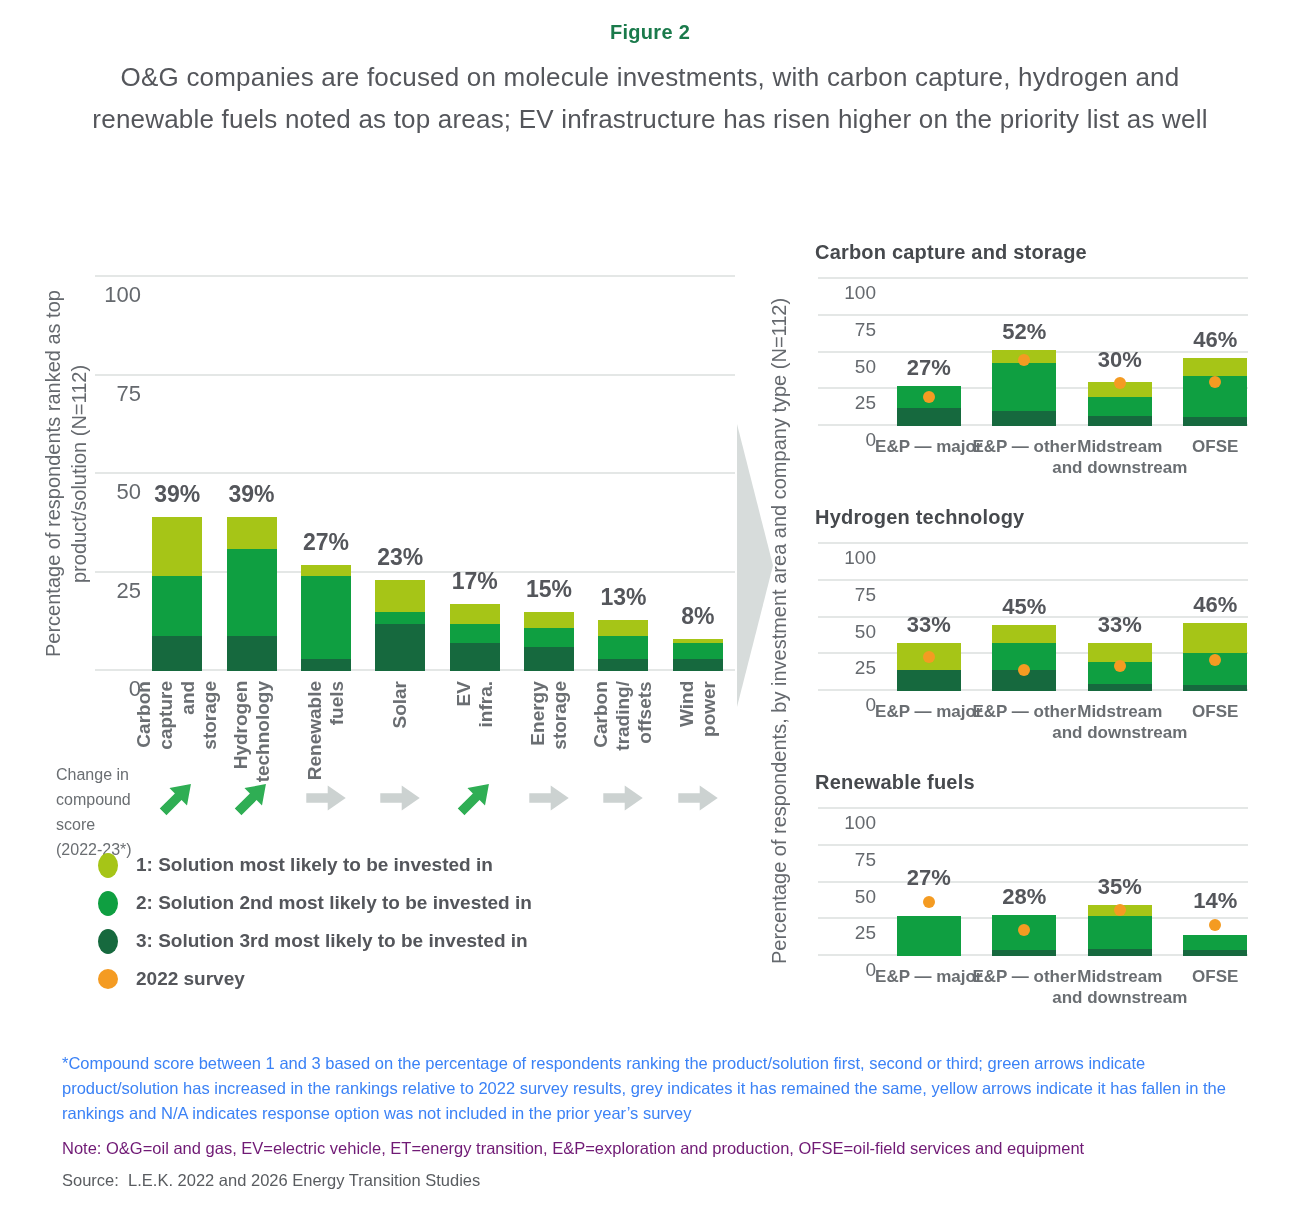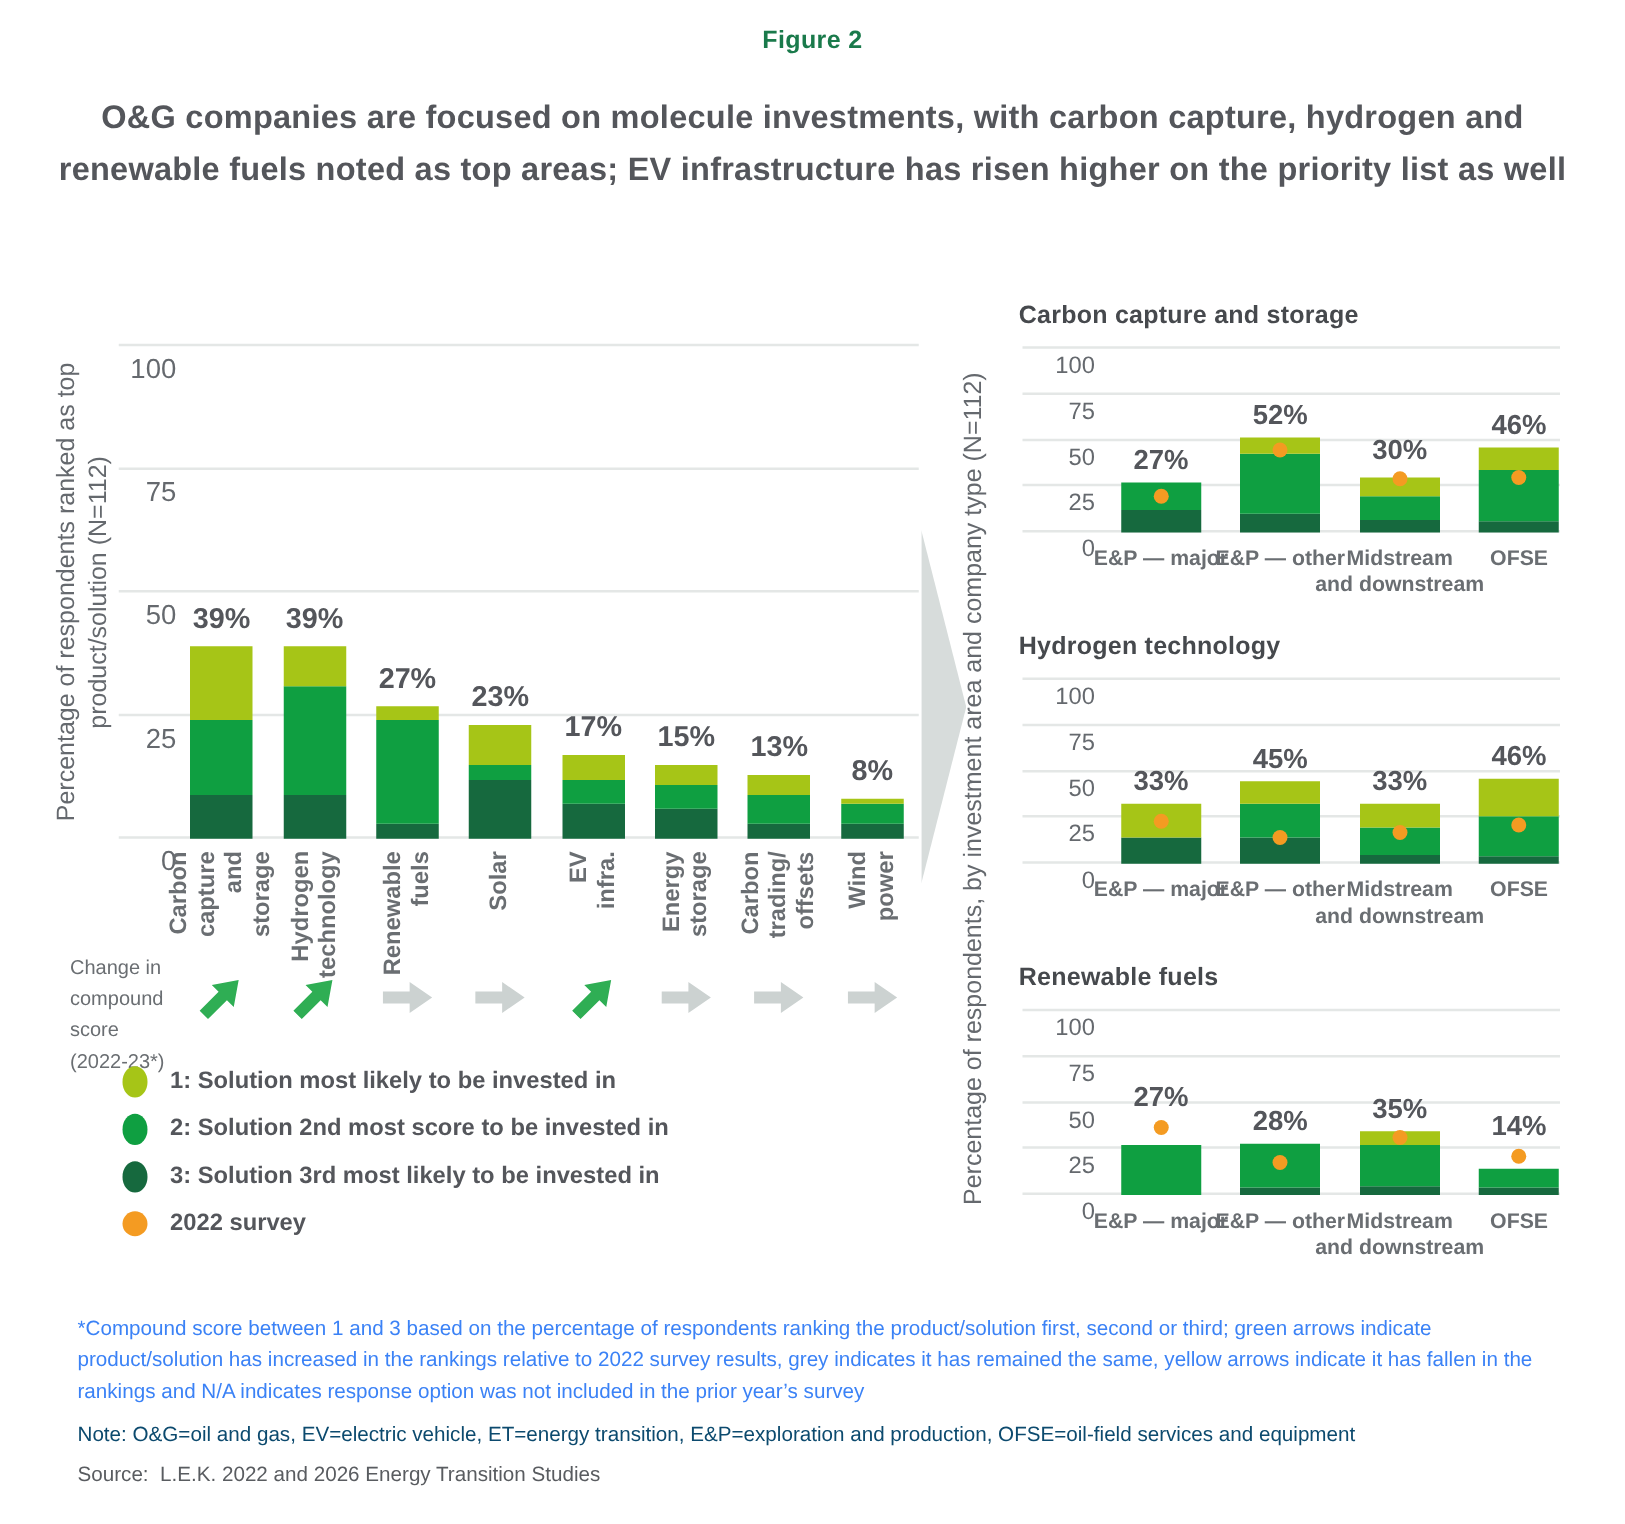--- a/index.html
+++ b/index.html
@@ -2,22 +2,22 @@
 <html style="--rank1: #a6c517; --rank2: #0f9f41; --rank3: #16693e; --orange: #f49b22; --grid: #e4e7e6; --flow: #d7dcdb; --figgreen: #1a7a4b; --tdark: #54565b; --tgrey: #65696e;"><head>
 <meta charset="utf-8">
 <style>
   html,body{margin:0;padding:0;background:#fff;}
   .canvas{position:relative;width:1300px;height:1219px;background:#ffffff;overflow:hidden;
           font-family:"Liberation Sans",sans-serif;color:#54565b;}
 
   
   .fig-label{position:absolute;top:21px;left:0;width:100%;text-align:center;
              font-size:20px;font-weight:bold;color:var(--figgreen,#1a7a4b);letter-spacing:.3px;}
-  .title{position:absolute;top:72px;left:0;width:100%;text-align:center;
-         font-size:26px;font-weight:bold;color:var(--tdark,#54565b);line-height:42px;letter-spacing:.2px;}
+  .title{position:absolute;top:56px;left:0;width:100%;text-align:center;
+         font-size:26px;font-weight:normal;color:var(--tdark,#54565b);line-height:42px;letter-spacing:.2px;}
   .subtitle{position:absolute;left:47px;top:180px;font-size:18px;font-weight:bold;
             color:var(--tdark,#54565b);line-height:28px;}
 
   
   .main-ylabel{position:absolute;left:40px;top:277px;height:394px;writing-mode:vertical-rl;
                transform:rotate(180deg);white-space:pre-line;text-align:center;
                font-size:20px;color:var(--tgrey,#65696e);line-height:26px;}
   .main-plot{position:absolute;left:95px;top:277px;width:640px;height:394px;}
   .grid-m,.grid-b{position:absolute;left:0;right:0;height:2px;background:var(--grid,#e4e7e6);z-index:1;}
   .ytick-m{position:absolute;left:4px;width:42px;text-align:right;font-size:22px;
@@ -69,21 +69,21 @@
        background:var(--orange,#f49b22);z-index:4;}
   .tot-b{position:absolute;left:50%;transform:translateX(-50%);font-size:22px;font-weight:bold;
          color:var(--tdark,#54565b);white-space:nowrap;}
   .xlab-b{position:absolute;top:157px;left:50%;transform:translateX(-50%);width:150px;
           text-align:center;font-size:17px;font-weight:600;color:#6a6e72;line-height:21px;
           white-space:pre-line;}
 
   
   .footnote{position:absolute;left:62px;top:1051px;width:1192px;font-size:16.5px;
             color:#3b82f6;line-height:25px;}
-  .note{position:absolute;left:62px;top:1139px;width:1200px;font-size:16.5px;color:#0c4a6e;}
+  .note{position:absolute;left:62px;top:1139px;width:1200px;font-size:16.5px;color:#701a75;}
   .source{position:absolute;left:62px;top:1171px;width:1200px;font-size:16.5px;color:#595c60;
           white-space:pre-wrap;}
 </style>
 </head>
 <body>
 
 <div class="canvas">
 
   <div class="fig-label">Figure 2</div>
   <div class="title">
@@ -217,21 +217,21 @@
 score
 (2022-23*)</div>
 
   <div class="legend">
     <div class="lg-row">
       <span class="lg-m m1"></span>
       <span class="lg-t">1: Solution most likely to be invested in</span>
     </div>
     <div class="lg-row">
       <span class="lg-m m2"></span>
-      <span class="lg-t">2: Solution 2nd most score to be invested in</span>
+      <span class="lg-t">2: Solution 2nd most likely to be invested in</span>
     </div>
     <div class="lg-row">
       <span class="lg-m m3"></span>
       <span class="lg-t">3: Solution 3rd most likely to be invested in</span>
     </div>
     <div class="lg-row">
       <span class="lg-m m4"></span>
       <span class="lg-t">2022 survey</span>
     </div>
   </div>

